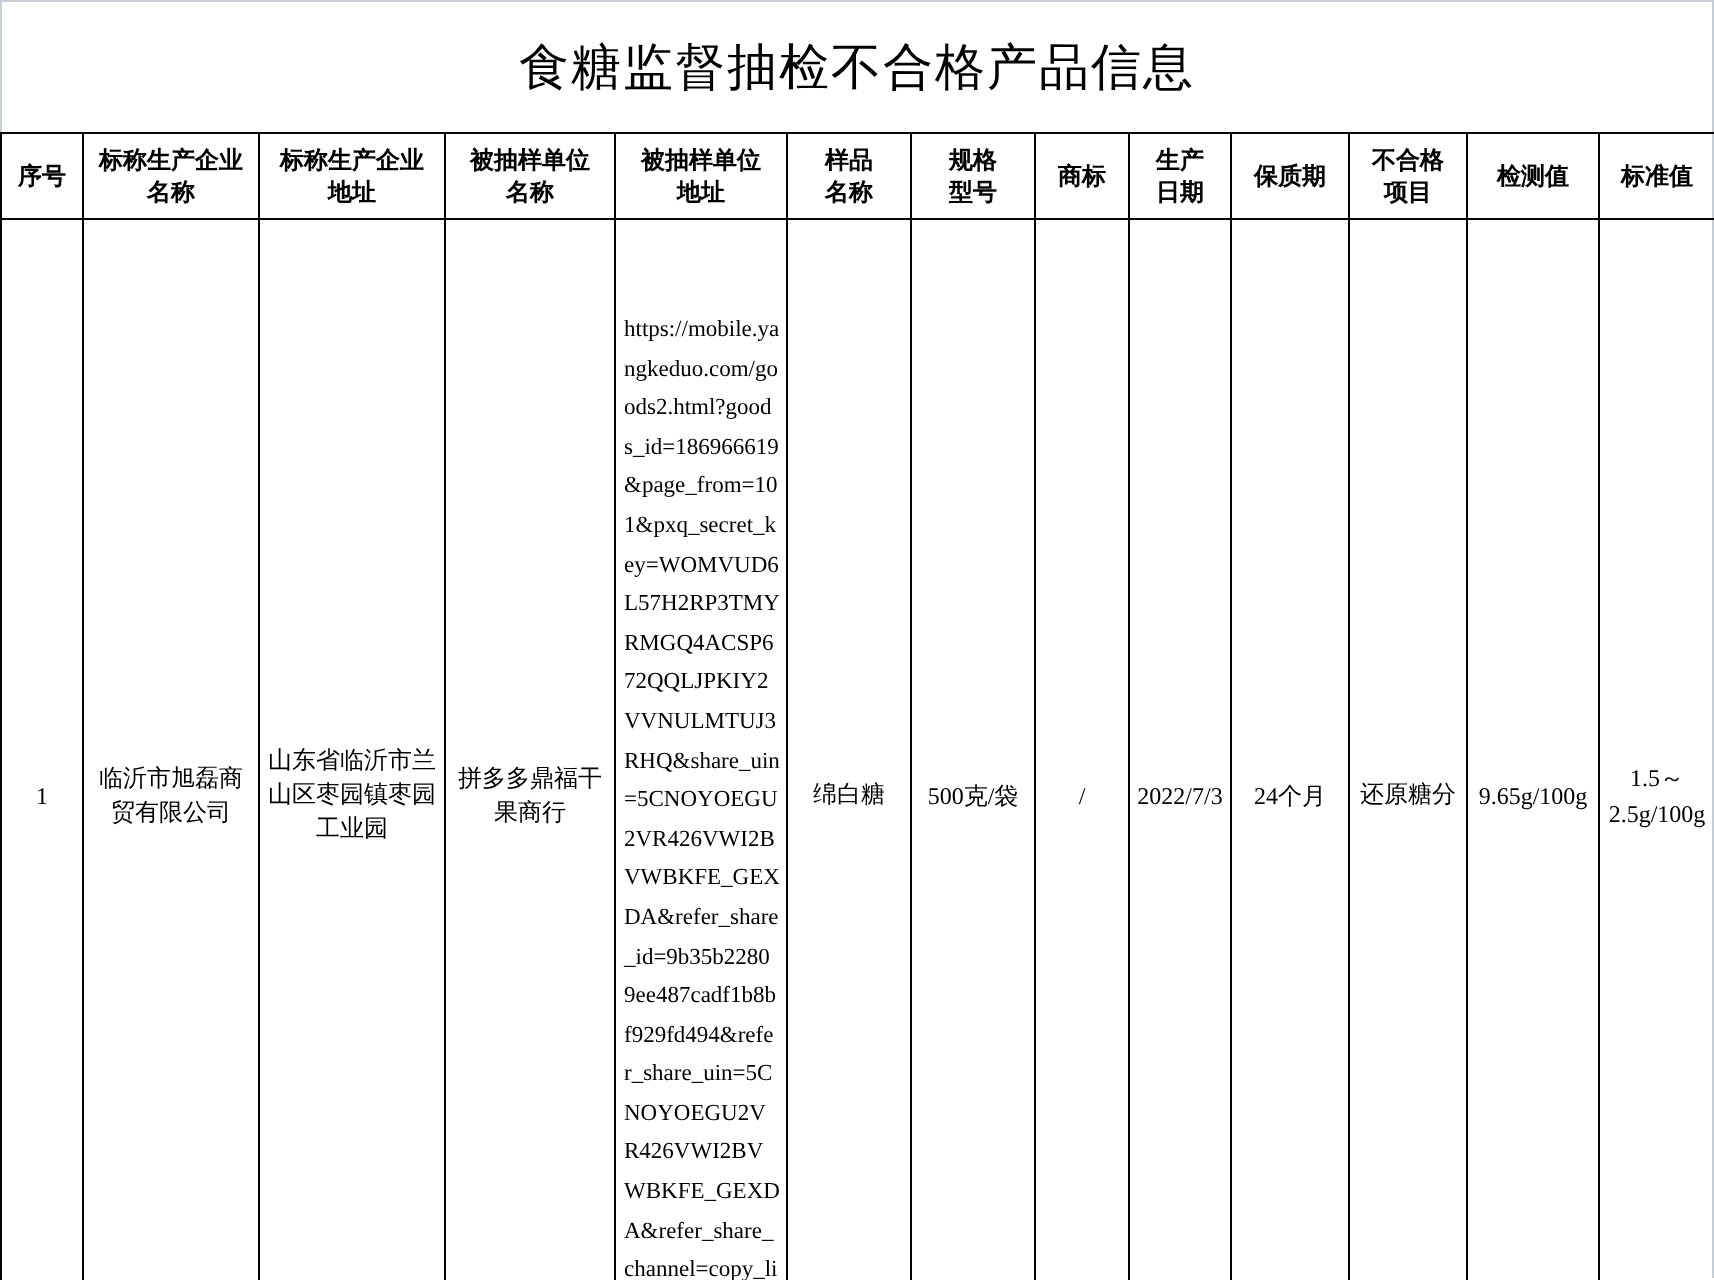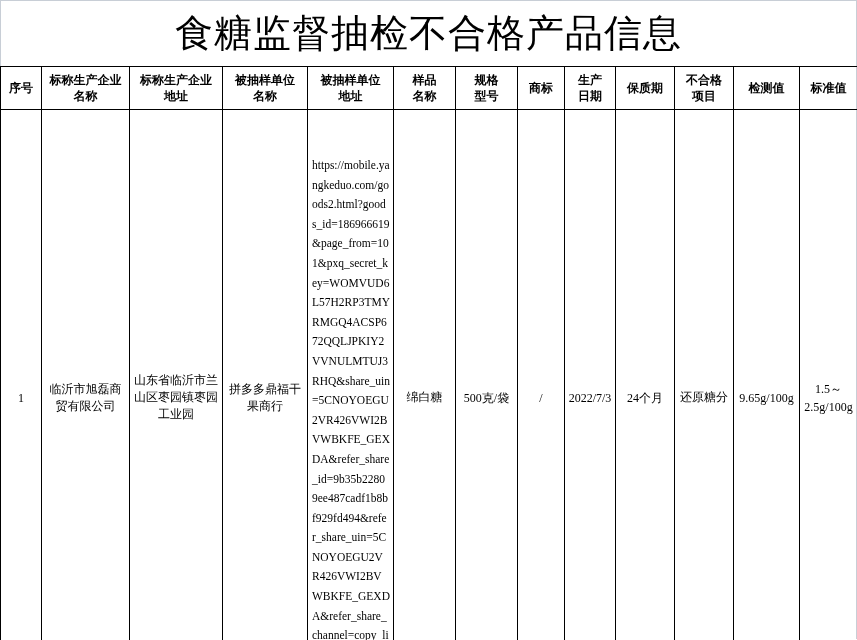--- a/index.html
+++ b/index.html
@@ -1,18 +1,18 @@
 <!DOCTYPE html>
 <html><head>
 <meta charset="utf-8">
 <style>
   html, body { margin:0; padding:0; background:#ffffff; }
   body { width:857px; height:640px; position:relative; overflow:hidden; font-family:"DejaVu Serif","Liberation Serif",serif; color:#000; }
   .frame { position:absolute; left:0; top:0; width:855px; height:638px; border-left:1px solid #c8ced6; border-top:1px solid #c8ced6; border-right:1px solid #c8ced6; }
-  .title { position:absolute; left:0; top:0; width:857px; height:66px; display:flex; align-items:center; justify-content:center; font-family:Liberation Serif, serif; font-size:38px; font-weight:normal; letter-spacing:1px; }
+  .title { position:absolute; left:0; top:0; width:857px; height:66px; display:flex; align-items:center; justify-content:center; font-family:Liberation Serif, serif; font-size:25px; font-weight:normal; letter-spacing:1px; }
   table { position:absolute; left:0; top:66px; border-collapse:collapse; table-layout:fixed; width:857px; }
   th, td { border:1px solid #000; text-align:center; vertical-align:middle; padding:0 3px; }
   th { height:42px; font-family:"DejaVu Sans","Liberation Sans",sans-serif; font-size:12px; font-weight:bold; line-height:16px; }
   td { height:529px; font-size:12px; line-height:18px; }
   td.cn { font-family:"DejaVu Sans","Liberation Sans",sans-serif; font-size:12px; line-height:17px; }
   td.url { font-family:"Liberation Serif","DejaVu Serif",serif; font-size:11.5px; line-height:19.6px; text-align:left; vertical-align:top; padding:46px 3px 0 4px; word-break:break-all; overflow-wrap:anywhere; }
   td.num { font-family:"Liberation Serif","DejaVu Serif",serif; font-size:12px; }
   table { border-bottom:2px solid #000; }
 </style>
 </head>

